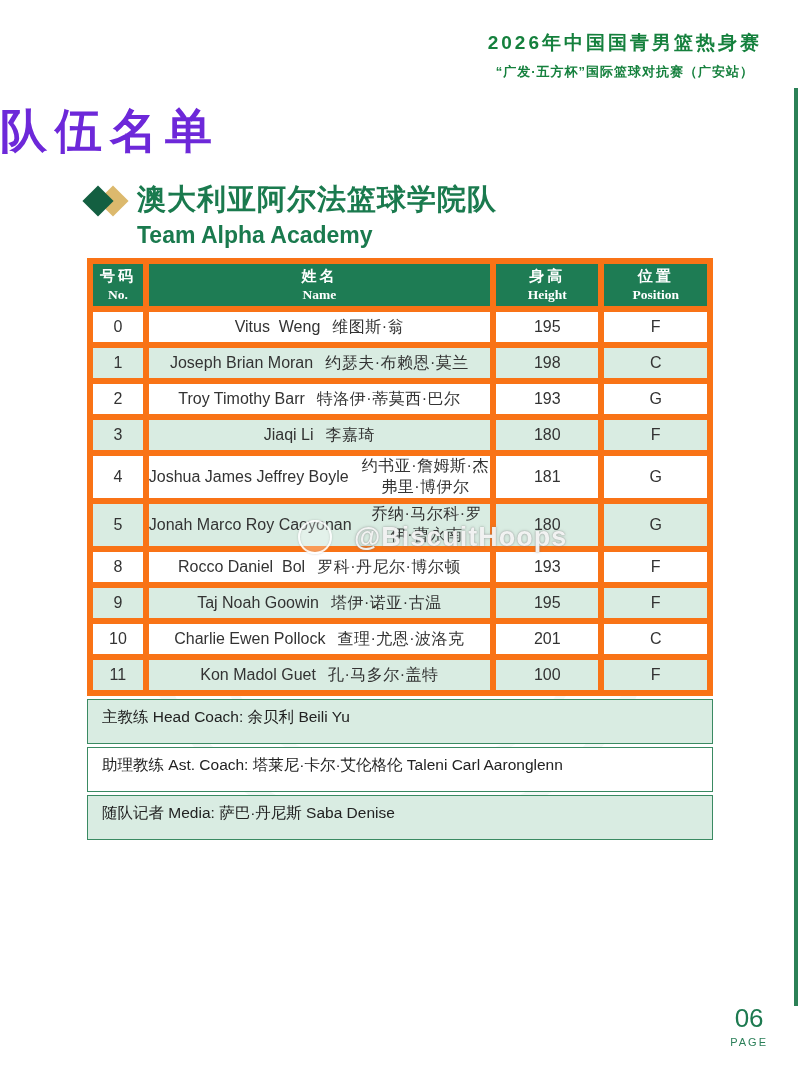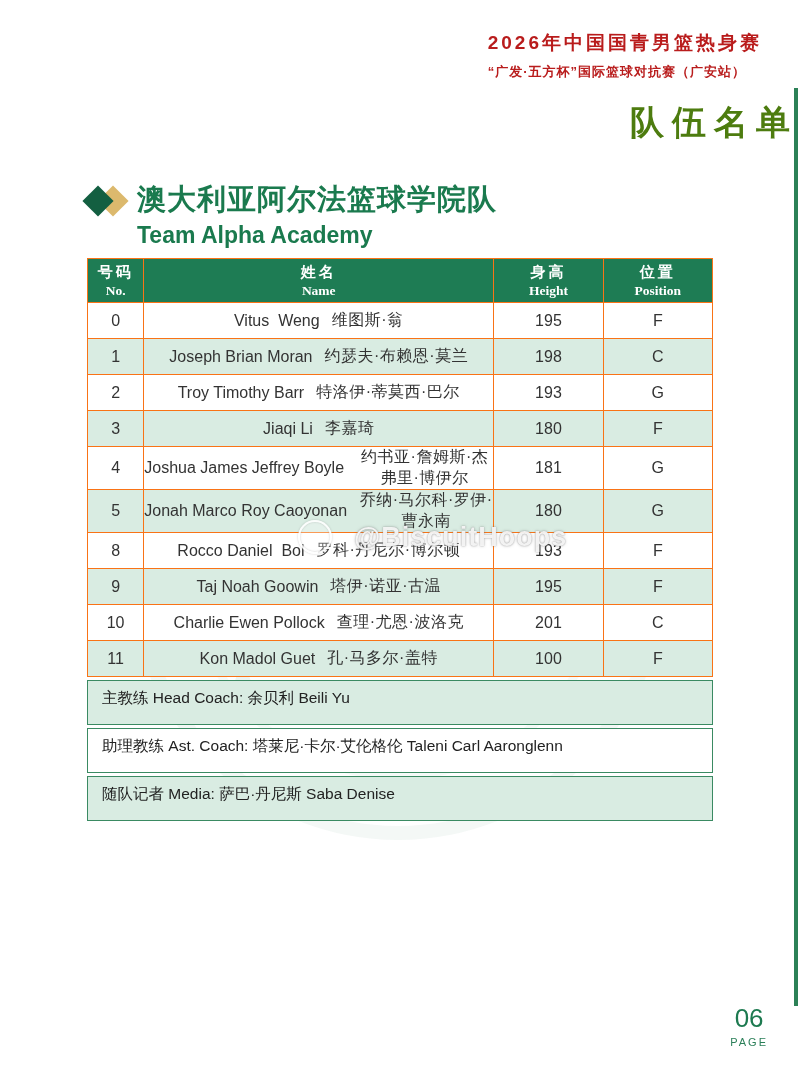--- a/index.html
+++ b/index.html
@@ -25,45 +25,45 @@
   }
   .bg-star { position:absolute; color:rgba(31,122,84,0.08); line-height:1; }
 
   
   .side-bar {
     position:absolute; right:0; top:88px;
     width:4px; height:918px; background:#2c8157;
   }
 
   
-  .event-header { position:absolute; top:30px; right:36px; text-align:left; color:#b91c1c; }
+  .event-header { position:absolute; top:30px; right:36px; text-align:center; color:#15803d; }
   .event-title { font-size:19px; font-weight:bold; letter-spacing:3px; }
   .event-subtitle { font-size:13px; font-weight:bold; letter-spacing:1px; margin-top:7px; }
 
   
   .doc-title {
     position:absolute; top:100px; left:0; width:100%;
-    text-align:right; font-size:34px; font-weight:900;
-    letter-spacing:8px; color:#4d7c0f;
+    text-align:left; font-size:47px; font-weight:900;
+    letter-spacing:8px; color:#6d28d9;
   }
 
   
   .team-header { position:absolute; left:85px; top:180px; display:flex; }
   .diamonds { position:relative; width:46px; height:40px; margin-top:4px; }
   .diamond { position:absolute; width:22px; height:22px; top:6px; }
   .diamond-green { left:2px; background:#14604226; background:#135f41; transform:rotate(45deg); z-index:2; }
   .diamond-gold  { left:17px; background:#dcb96d; transform:rotate(45deg); z-index:1; }
   .team-names { margin-left:6px; color:#1a7a4e; }
   .team-name-zh { font-size:29px; font-weight:900; letter-spacing:1px; }
   .team-name-en { font-size:23px; font-weight:800; margin-top:2px; }
 
   
   .roster { position:absolute; left:87px; top:258px; width:626px; }
   table { width:100%; border-collapse:collapse; table-layout:fixed; }
-  th, td { border:1px solid #f97316; }
+  th, td { border:6px solid #f97316; }
   thead th { background:#1e7c54; color:#ffffff; height:44px; padding:3px 0; }
   .th-zh { display:block; font-size:15px; font-weight:bold; letter-spacing:3px; }
   .th-en { display:block; font-size:13.5px; font-weight:bold; font-family:"Liberation Serif", serif; margin-top:1px; }
   tbody td { height:36px; text-align:center; font-size:16px; color:#333333; background:#ffffff; }
   tbody tr:nth-child(even) td { background:#d9ece2; }
   .name-cell-wrap { display:flex; justify-content:center; align-items:center; gap:12px; }
   .name-en { white-space:pre; }
   .name-zh { letter-spacing:0.5px;text-align:center; }
 
   

